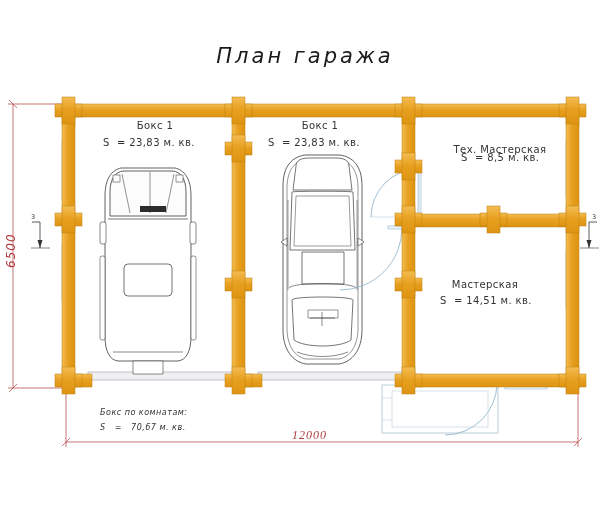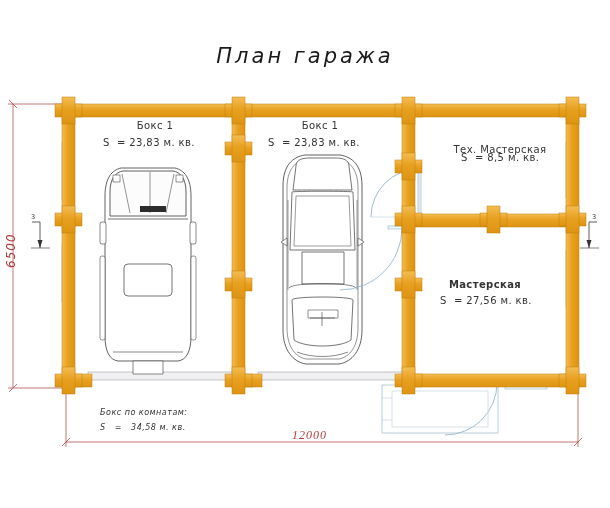--- a/index.html
+++ b/index.html
@@ -299,23 +299,23 @@
 
 <div class="lbl c" style="left:100px;top:120px;width:110px;">Бокс 1</div>
 <div class="lbl" style="left:103px;top:137px;">S  = 23,83 м. кв.</div>
 
 <div class="lbl c" style="left:265px;top:120px;width:110px;">Бокс 1</div>
 <div class="lbl" style="left:268px;top:137px;">S  = 23,83 м. кв.</div>
 
 <div class="lbl c" style="left:435px;top:144px;width:130px;">Тех. Мастерская</div>
 <div class="lbl" style="left:453px;top:152px;margin-left:8px;">S  = 8,5 м. кв.</div>
 
-<div class="lbl c" style="left:420px;top:279px;width:130px;font-weight:bold;">Мастерская</div>
-<div class="lbl" style="left:440px;top:295px;">S  = 27,56 м. кв.</div>
+<div class="lbl c" style="left:420px;top:279px;width:130px;">Мастерская</div>
+<div class="lbl" style="left:440px;top:295px;">S  = 14,51 м. кв.</div>
 
 <div class="totaltxt" style="left:100px;top:408px;">Бокс по комнатам:</div>
-<div class="totaltxt" style="left:100px;top:423px;">S   =   34,58 м. кв.</div>
+<div class="totaltxt" style="left:100px;top:423px;">S   =   70,67 м. кв.</div>
 
 <div class="dimtxt" style="left:292px;top:428px;font-family:Liberation Serif, serif;">12000</div>
 <div class="dimtxt vert" style="left:4px;top:268px;">6500</div>
 
 <div class="lbl" style="left:31px;top:213px;font-size:6.5px;">3</div>
 <div class="lbl" style="left:592px;top:213px;font-size:6.5px;">3</div>
 
 </body></html>

